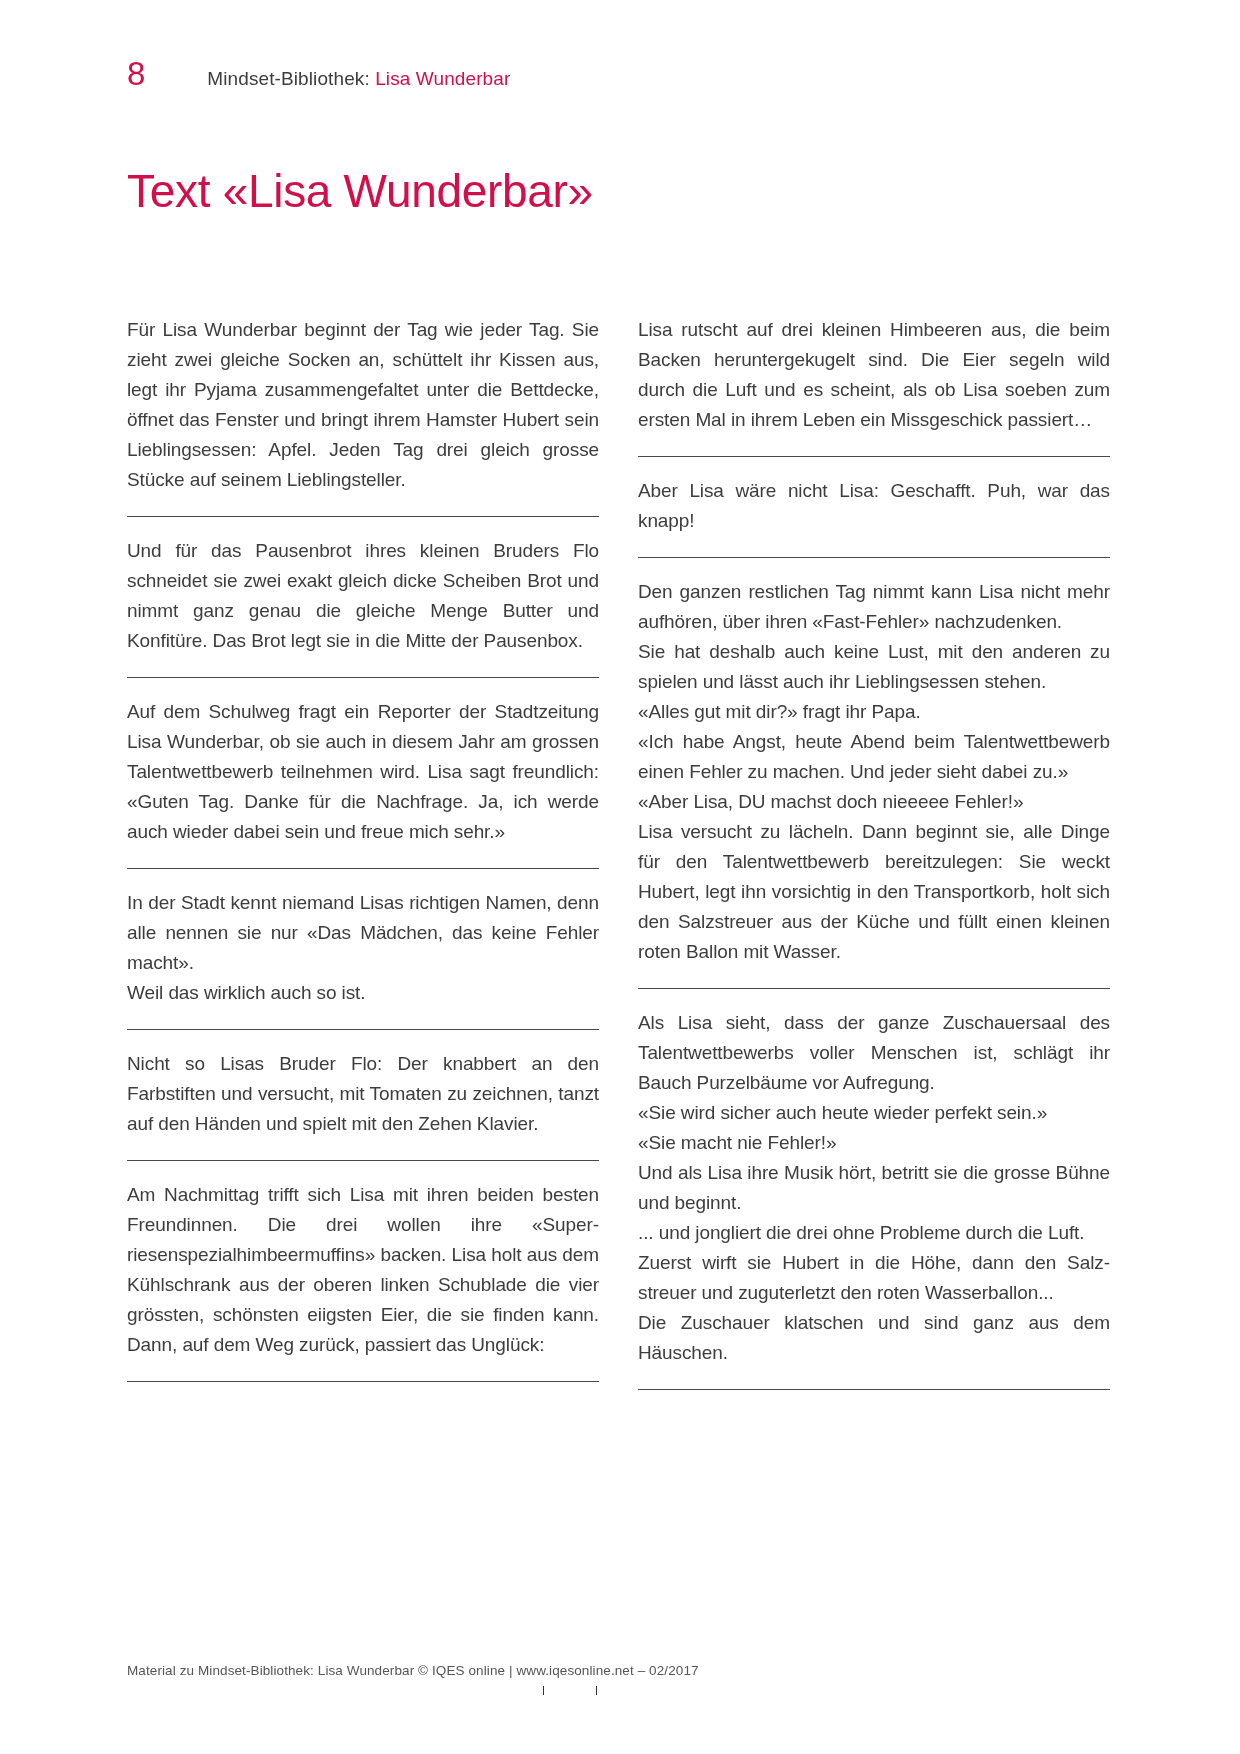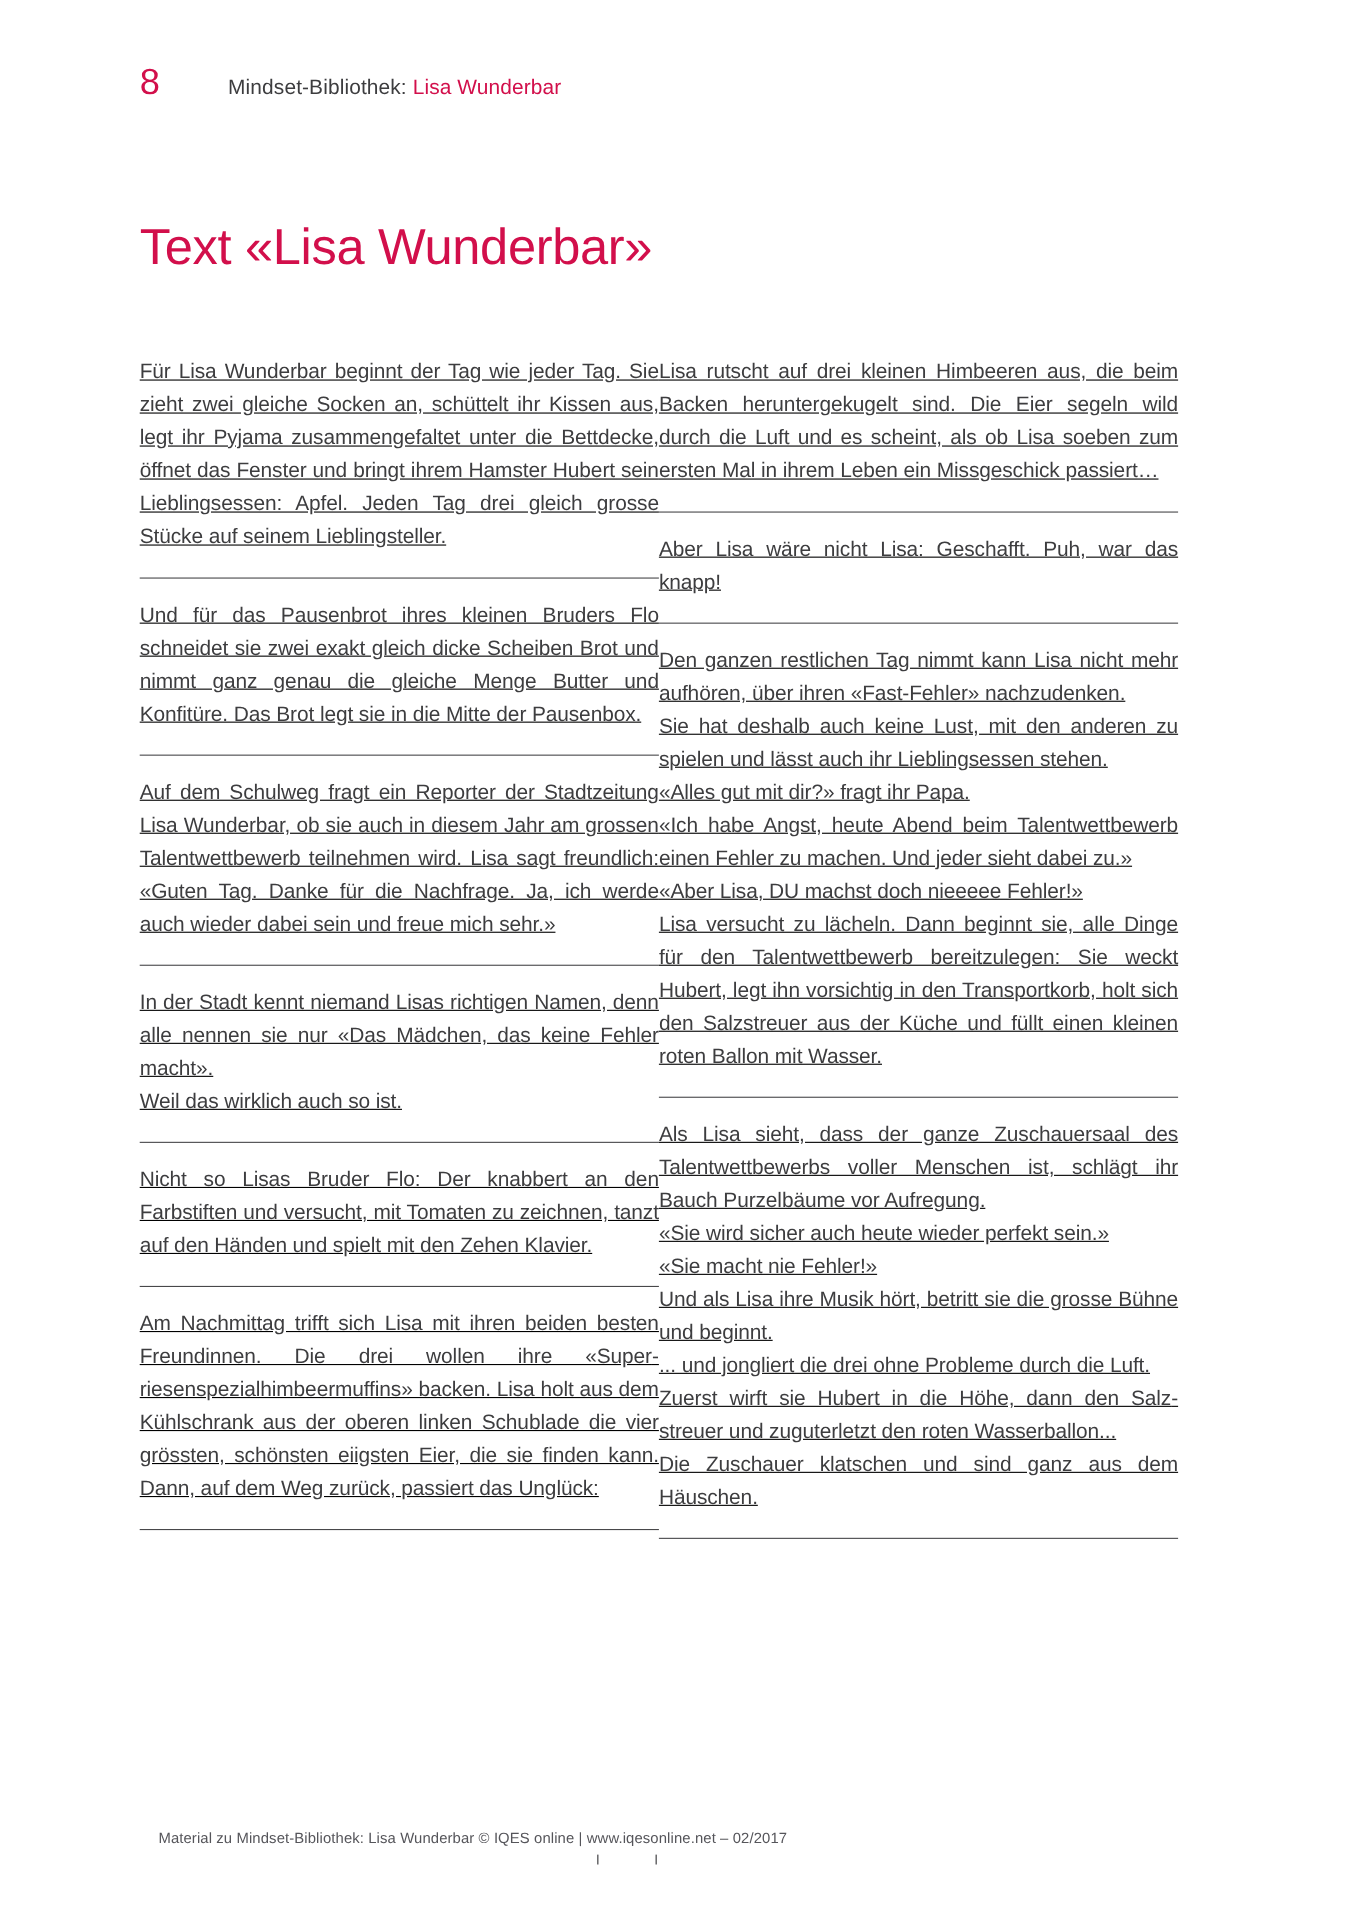--- a/index.html
+++ b/index.html
@@ -14,31 +14,31 @@
     --rule:#48484a;
     --footer:#55555a;
   }
   .page{position:absolute;inset:0;padding:0 130px 0 127px;box-sizing:border-box;}
   .page-header{display:flex;align-items:baseline;padding-top:54px;line-height:40px;}
   .page-number{font-size:33px;color:var(--accent);margin-right:62px;font-weight:400;}
   .header-title{font-size:19px;color:var(--text);letter-spacing:.1px;}
   .header-title .accent{color:var(--accent);}
   .doc-title{
     font-size:46px;font-weight:400;color:var(--accent);
-    margin:97px 0 0 0;line-height:55px;letter-spacing:-.3px;
+    margin:65px 0 0 0;line-height:55px;letter-spacing:-.3px;
   }
-  .columns{display:flex;margin-top:72px;text-decoration:underline;}
+  .columns{display:flex;gap:39px;margin-top:96px;}
   .column{width:472px;flex:0 0 472px;}
   .column p{
     margin:0;font-size:19px;line-height:30px;color:var(--text);
     text-align:justify;letter-spacing:-.1px;hyphens:manual;
   }
   .sep{height:1px;background:var(--rule);margin:21px 0 19px 0;border:none;}
   .page-footer{
-    position:absolute;top:1663px;left:144px;
+    position:absolute;top:1663px;left:127px;
     font-size:13.5px;color:var(--footer);letter-spacing:.1px;
   }
   .fold-mark{position:absolute;width:1px;height:9px;background:#303032;top:1686px;}
   .fold-mark.m1{left:543px;}
   .fold-mark.m2{left:596px;}
 </style>
 </head>
 <body>
 
 <div class="page">

